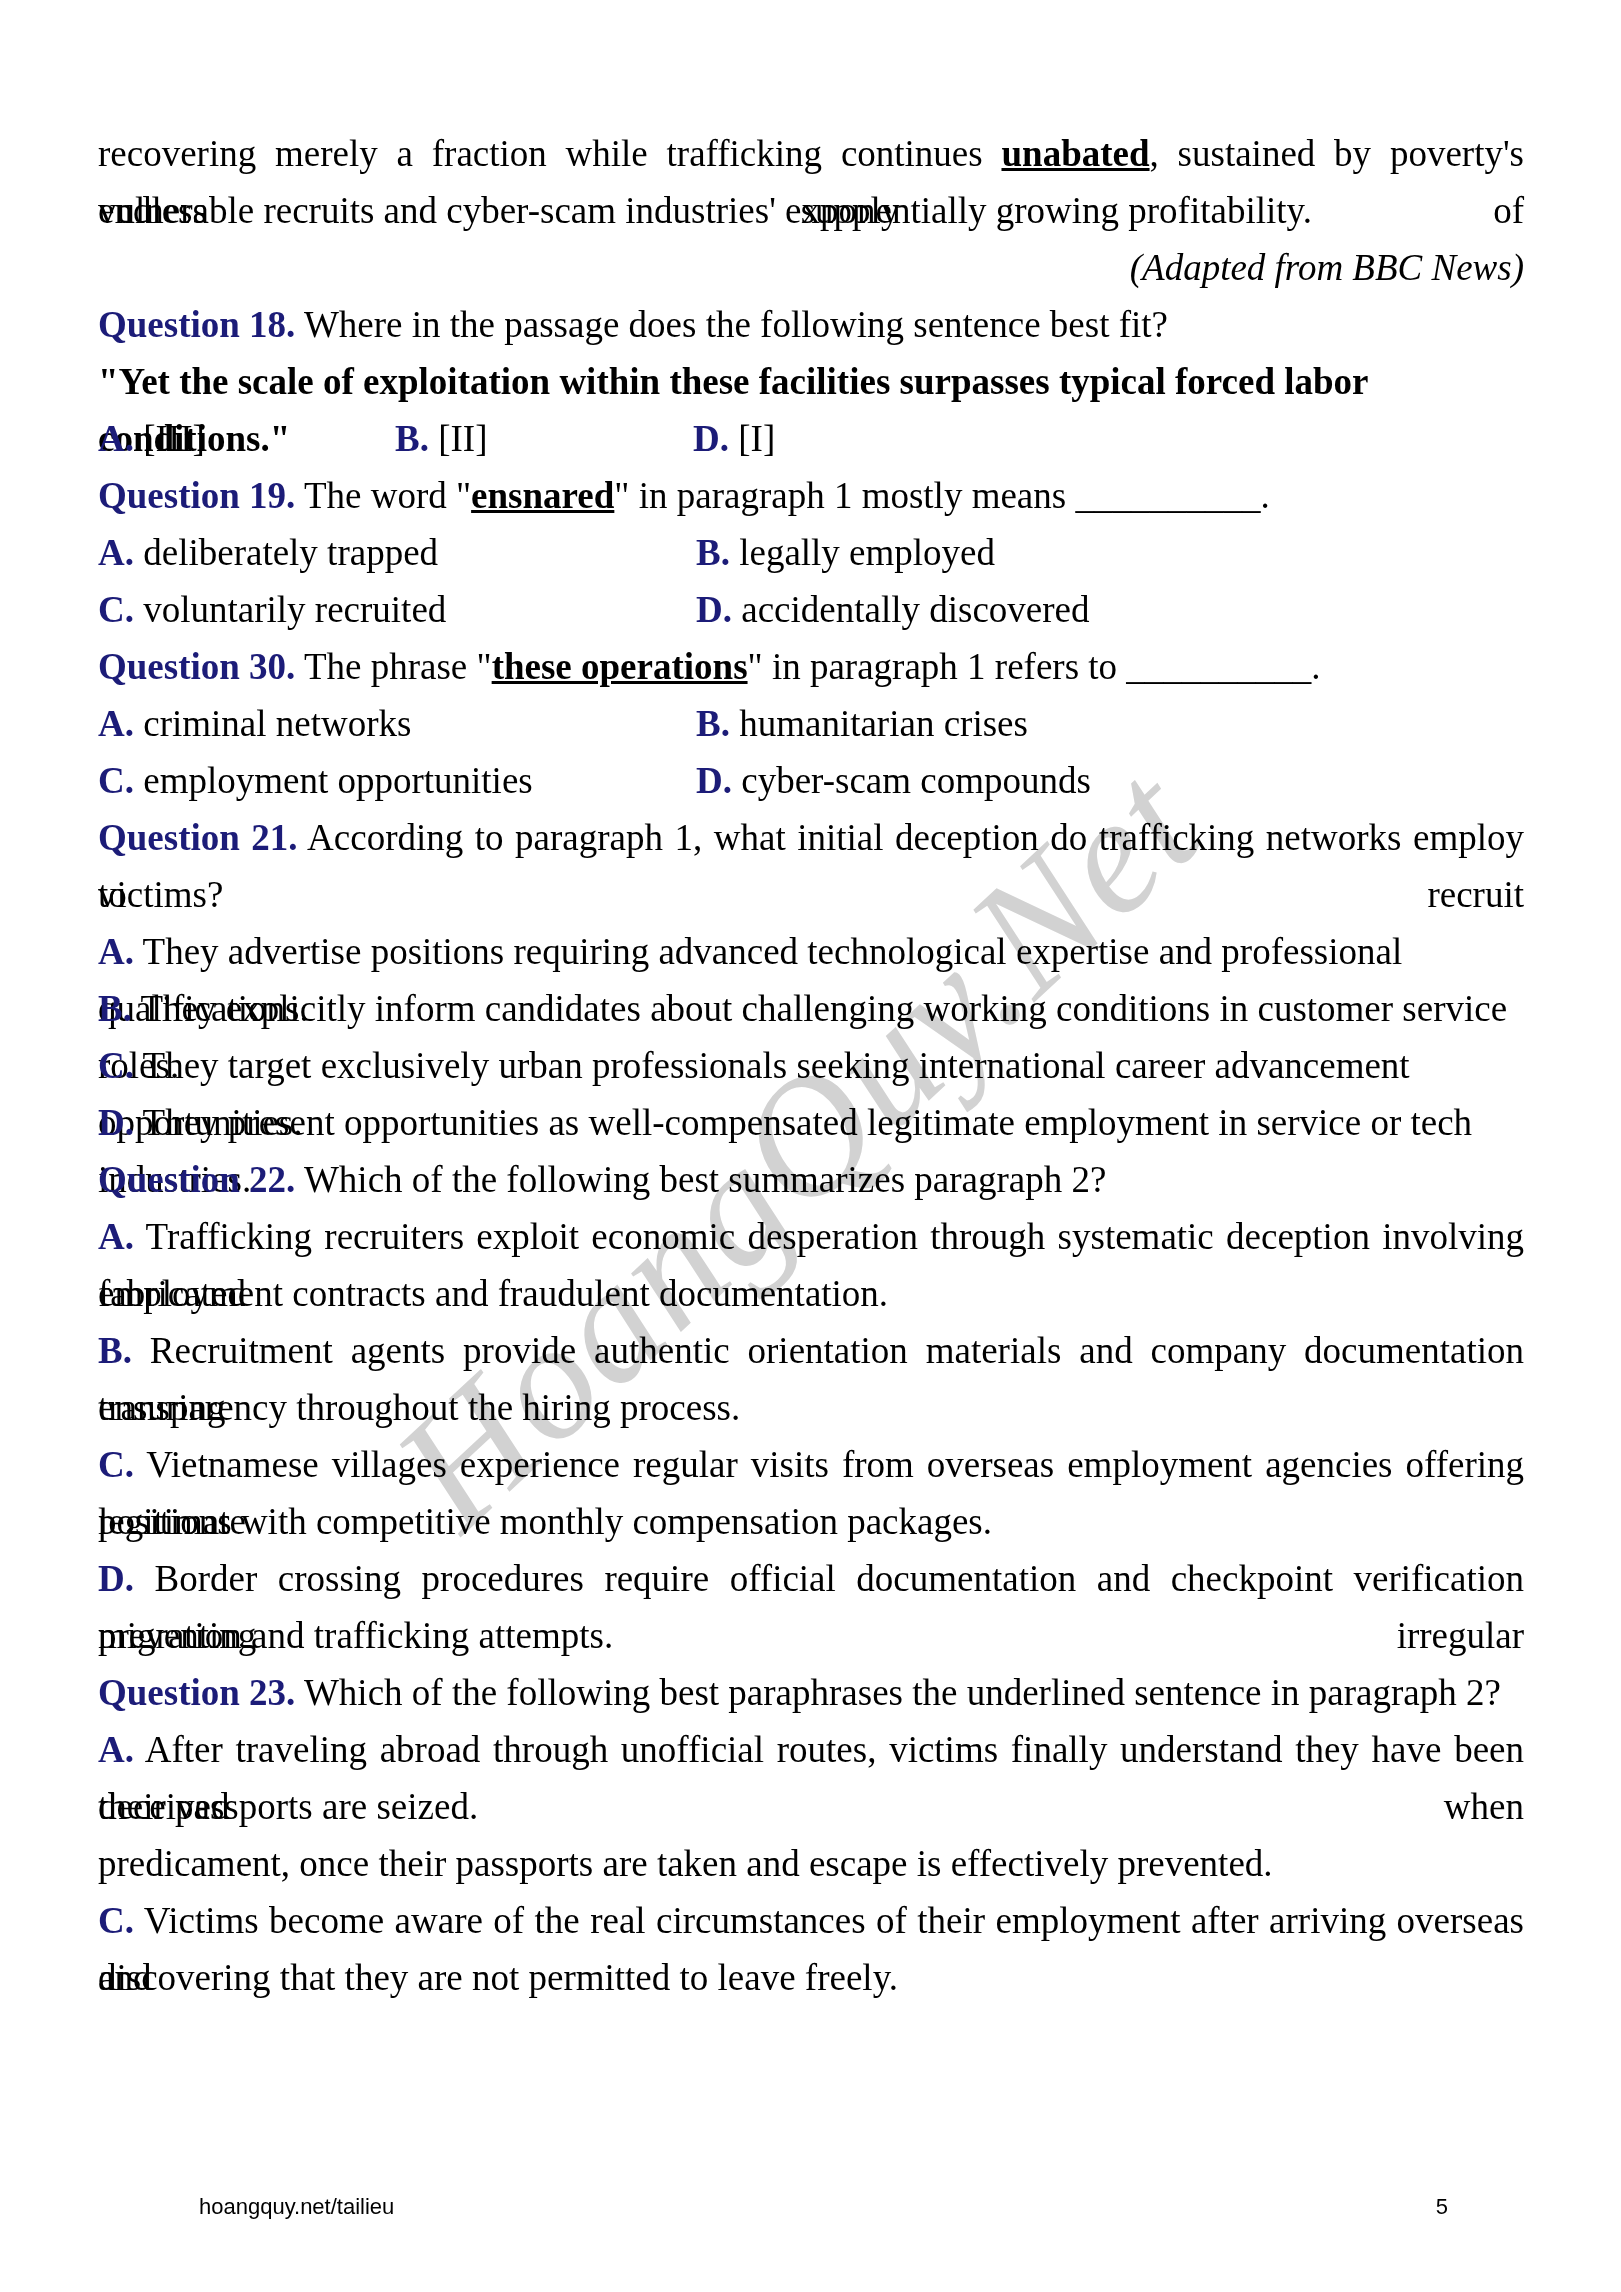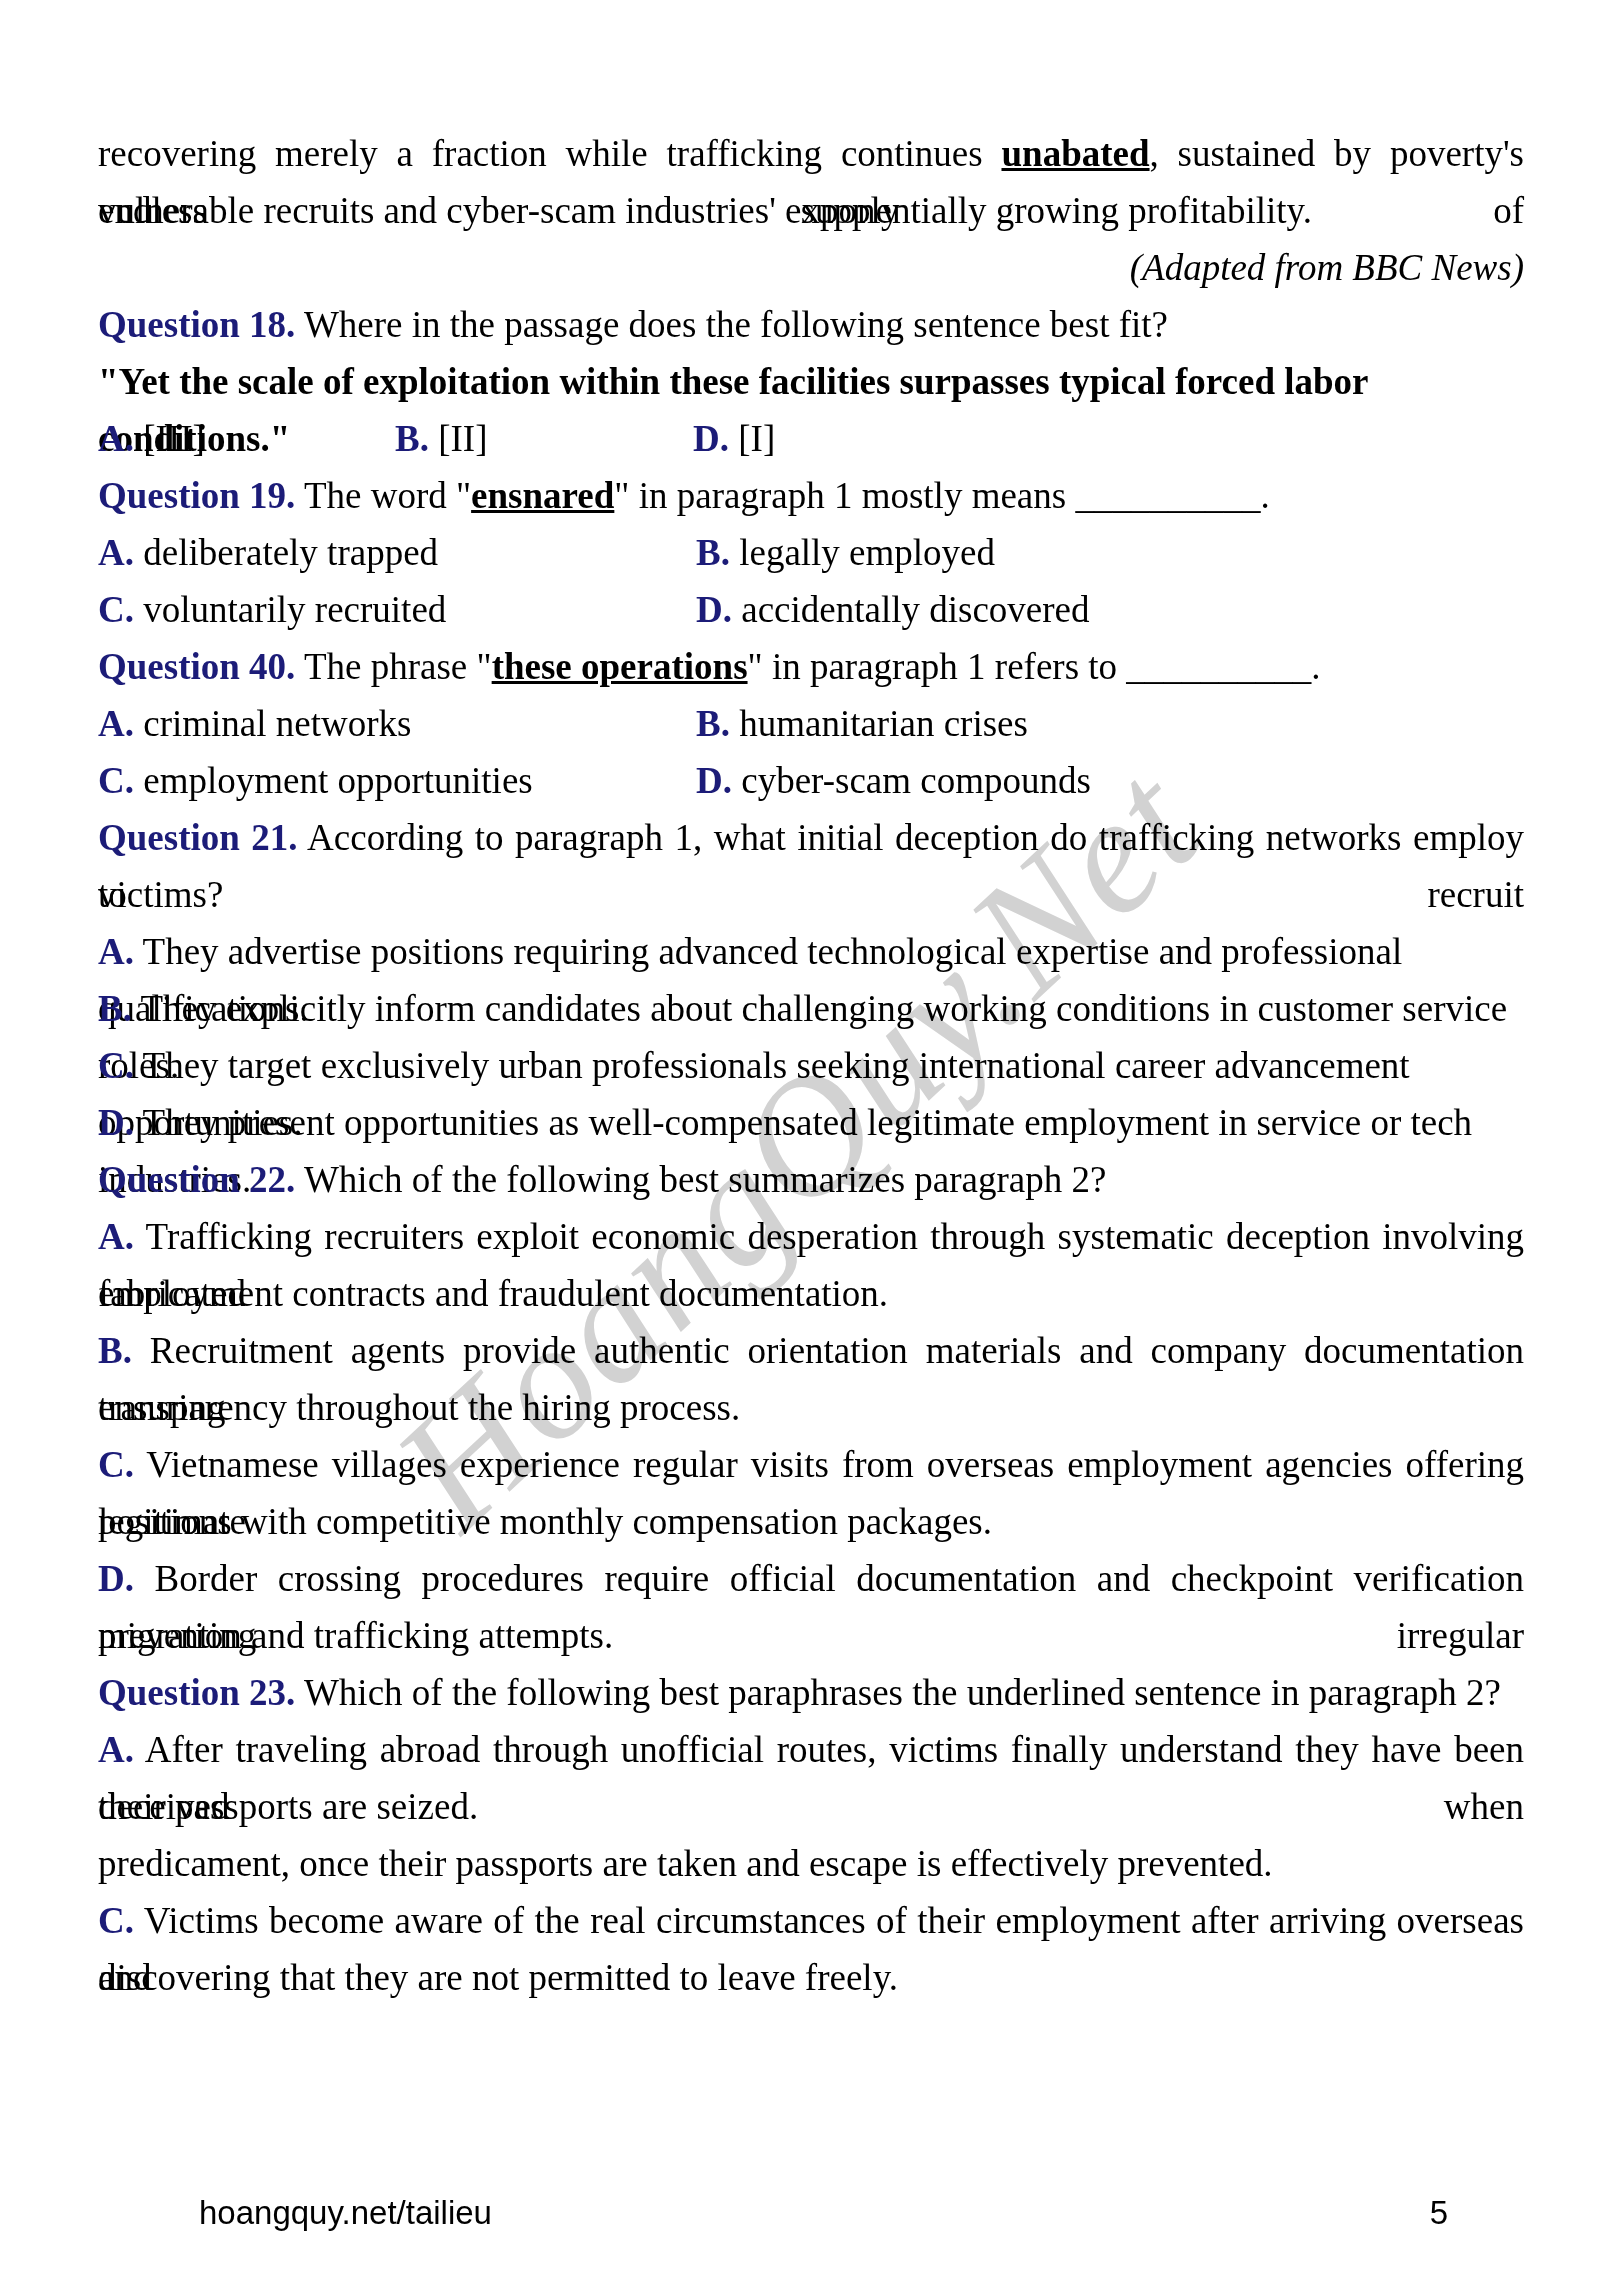--- a/index.html
+++ b/index.html
@@ -28,21 +28,21 @@
   .boldline { font-weight: bold; }
   .src   { text-align: right; font-style: italic; }
   .L     { color: #1c1c78; font-weight: bold; }
   .bu    { font-weight: bold; text-decoration: underline; }
   .row4  { display: grid; grid-template-columns: 297px 298px 298px auto; }
   .row2  { display: grid; grid-template-columns: 598px auto; }
 
   .footer {
     position: absolute; left: 199px; right: 173px; top: 2194px; z-index: 1;
     display: flex; justify-content: space-between; align-items: baseline;
-    font-family: "Liberation Sans", sans-serif; font-size: 33px; color: #000;
+    font-family: "Liberation Sans", sans-serif; font-size: 22px; color: #000;
   }
 </style>
 </head>
 <body>
 
 <div class="page">
 
   <div class="watermark">HoangQuy.Net</div>
 
   <div class="content">
@@ -62,21 +62,21 @@
     <div class="line"><span class="L">Question 19.</span><span> The word "</span><span class="bu">ensnared</span><span>" in paragraph 1 mostly means __________.</span></div>
     <div class="row2">
       <div><span class="L">A.</span><span> deliberately trapped</span></div>
       <div><span class="L">B.</span><span> legally employed</span></div>
     </div>
     <div class="row2">
       <div><span class="L">C.</span><span> voluntarily recruited</span></div>
       <div><span class="L">D.</span><span> accidentally discovered</span></div>
     </div>
 
-    <div class="line"><span class="L">Question 40.</span><span> The phrase "</span><span class="bu">these operations</span><span>" in paragraph 1 refers to __________.</span></div>
+    <div class="line"><span class="L">Question 30.</span><span> The phrase "</span><span class="bu">these operations</span><span>" in paragraph 1 refers to __________.</span></div>
     <div class="row2">
       <div><span class="L">A.</span><span> criminal networks</span></div>
       <div><span class="L">B.</span><span> humanitarian crises</span></div>
     </div>
     <div class="row2">
       <div><span class="L">C.</span><span> employment opportunities</span></div>
       <div><span class="L">D.</span><span> cyber-scam compounds</span></div>
     </div>
 
     <div class="line just"><span class="L">Question 21.</span><span> According to paragraph 1, what initial deception do trafficking networks employ to recruit</span></div>

